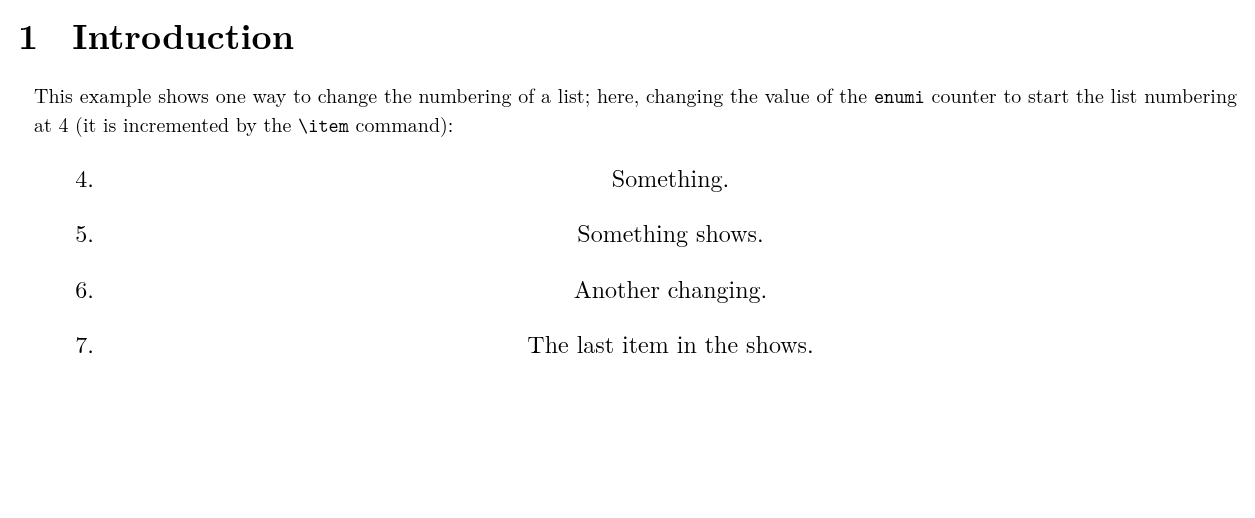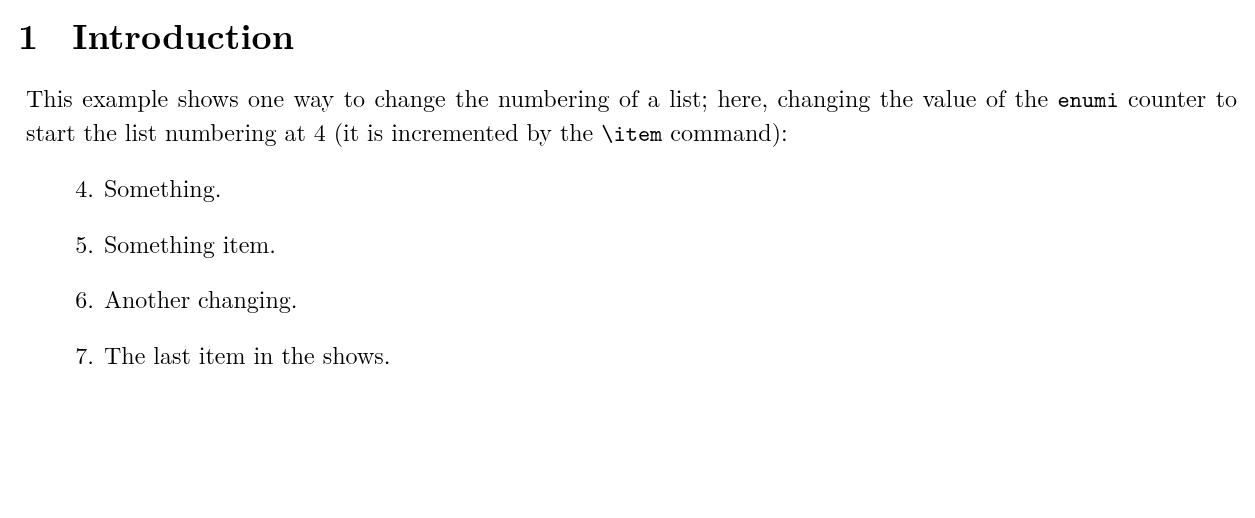--- a/index.html
+++ b/index.html
@@ -22,23 +22,23 @@
     }
     .section-number {
       display: inline-block;
       margin-right: 34px;
     }
     .section-title {
       display: inline-block;
       text-align: right;
     }
     .paragraph {
-      margin: 0 0 22px 8px;
+      margin: 0 0 22px 16px;
       text-align: justify;
-      font-size: 24px;
+      font-size: 20px;
       line-height: 1.38;
     }
     .tt {
       font-family: "Latin Modern Mono", "CMU Typewriter Text", "Courier New", Courier, monospace;
       font-size: 0.97em;
     }
     ol.enum-list {
       list-style: none;
       padding: 0;
       margin: 0 0 0 0;
@@ -49,40 +49,41 @@
       margin: 0 0 22px 0;
       font-size: 24px;
     }
     .item-number {
       min-width: 76px;
       text-align: right;
       padding-right: 10px;
     }
     .item-text {
       flex: 1;
+      text-align: center;
     }
   </style>
 </head>
 <body>
 
 <h1 class="section-heading">
   <span class="section-number">1</span>
   <span class="section-title">Introduction</span>
 </h1>
 
 <p class="paragraph" id="intro-para"><span>This example shows one way to change the numbering of a list; here, changing the value of the </span><span class="tt">enumi</span><span> counter to start the list numbering at 4 (it is incremented by the </span><span class="tt">\item</span><span> command):</span></p>
 
 <ol class="enum-list" id="enum-list">
     <li>
       <span class="item-number">4.</span>
       <span class="item-text">Something.</span>
     </li>
     <li>
       <span class="item-number">5.</span>
-      <span class="item-text">Something item.</span>
+      <span class="item-text">Something shows.</span>
     </li>
     <li>
       <span class="item-number">6.</span>
       <span class="item-text">Another changing.</span>
     </li>
     <li>
       <span class="item-number">7.</span>
       <span class="item-text">The last item in the shows.</span>
     </li>
   </ol>

